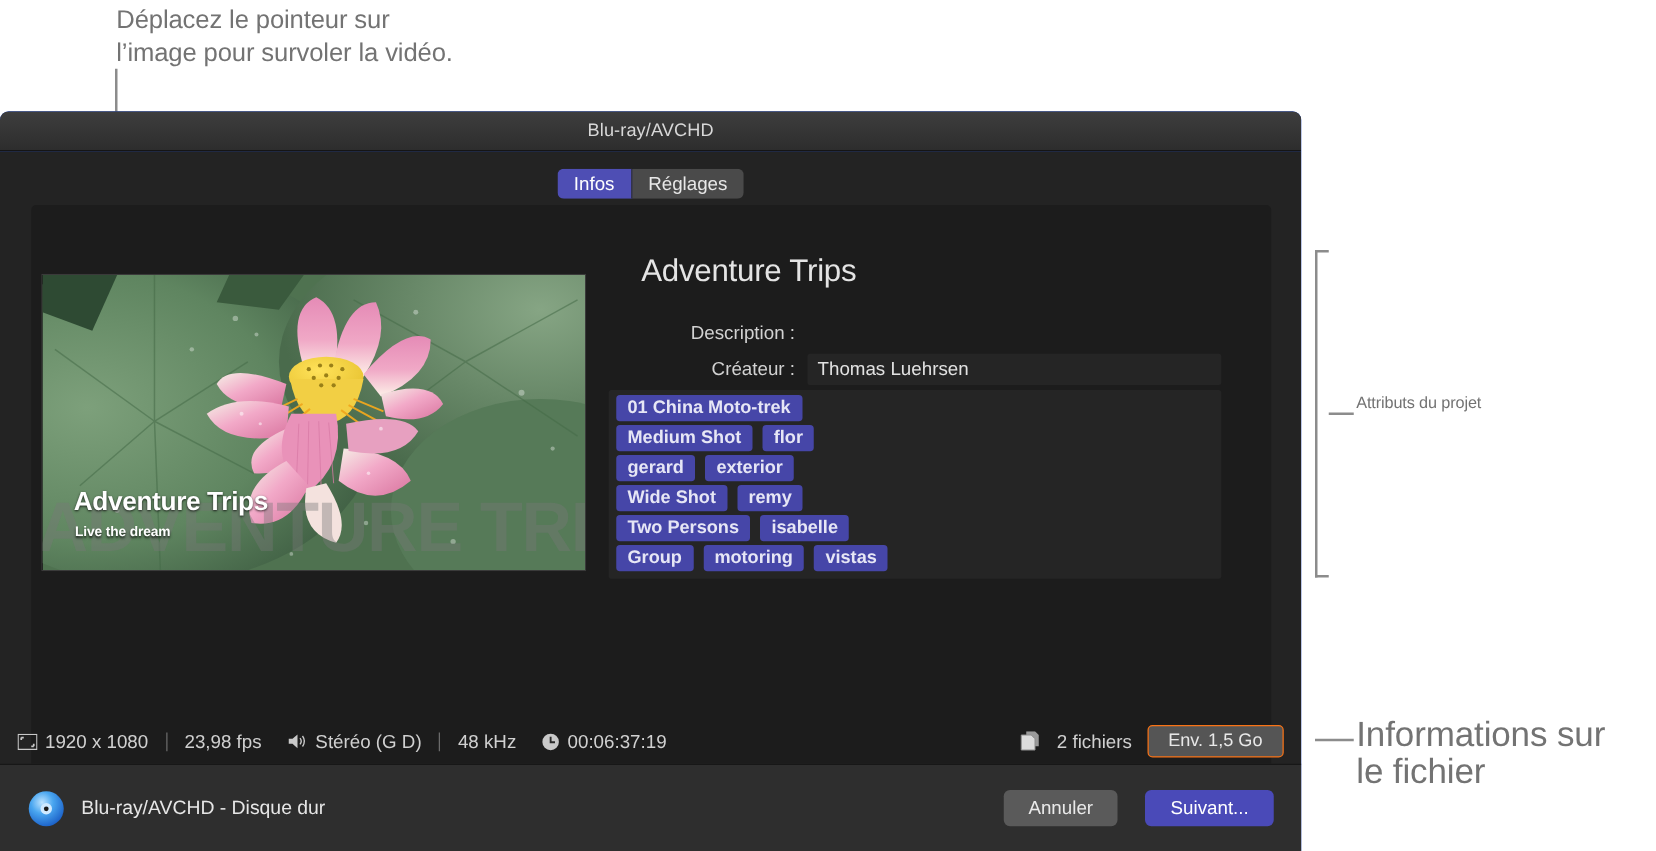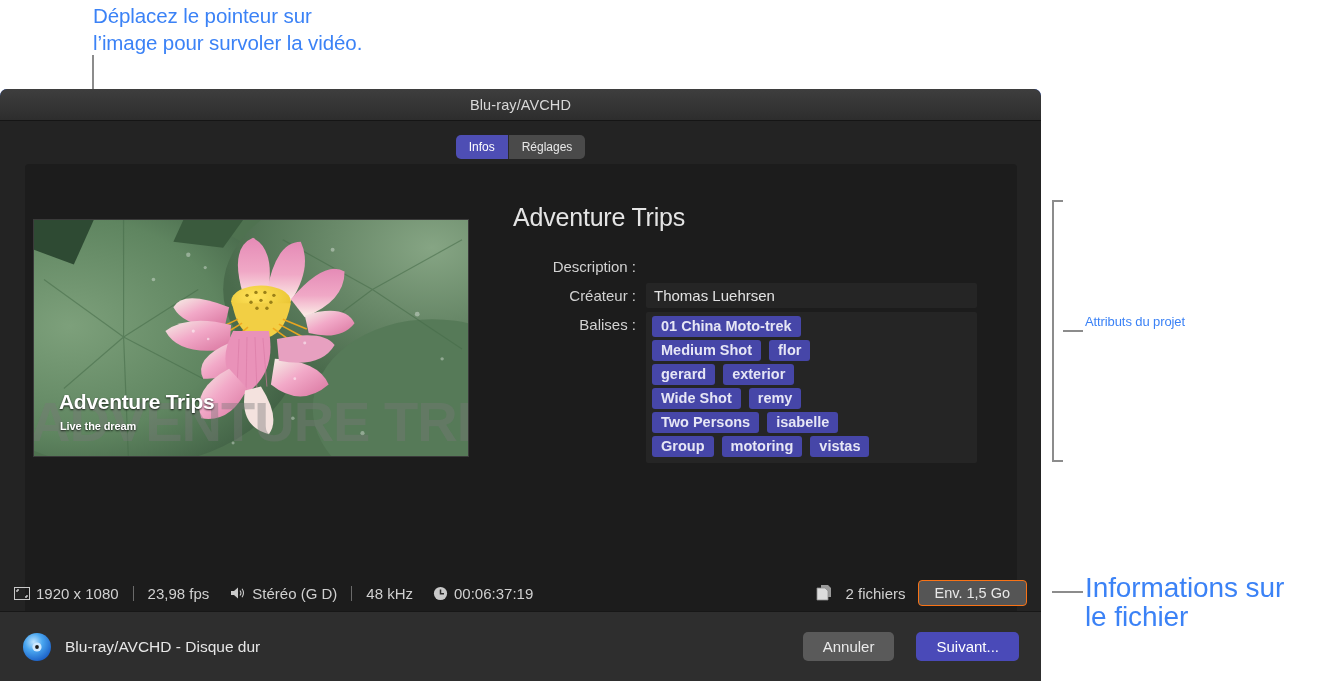--- a/index.html
+++ b/index.html
@@ -7,21 +7,21 @@
     width: 1325px; height: 681px;
     background: #ffffff;
     font-family: "Liberation Sans", sans-serif;
     overflow: hidden;
   }
   #root { position: relative; width: 1325px; height: 681px; background: #fff; }
 
   
   .callout-text {
     position: absolute;
-    color: #3b82f6;
+    color: #737373;
     font-size: 20.5px;
     line-height: 27px;
     white-space: pre;
     letter-spacing: -0.1px;
   }
   #callout-top { left: 93px; top: 2px; }
   #callout-right-attrs { left: 1085px; top: 308px; font-size: 13px; white-space: pre; }
   #callout-right-file { left: 1085px; top: 573px; font-size: 28px; line-height: 29px; }
 
   .leader-v {
@@ -78,21 +78,21 @@
     padding: 0;
   }
 
   
   #tabs-row { display: flex; justify-content: center; padding-top: 14px; }
   #segmented {
     display: flex;
     border-radius: 5px;
     overflow: hidden;
     height: 24px;
-    font-size: 12px;
+    font-size: 15px;
   }
   .seg {
     display: flex; align-items: center; justify-content: center;
     padding: 0 13px;
     color: #e8e8e8;
     background: #4a4a4a;
     border-right: 1px solid #2a2a2a;
   }
   .seg:last-child { border-right: none; }
   .seg.active { background: #4e4eb4; color: #ffffff; }
@@ -403,21 +403,20 @@
         <div class="field-row">
           <div class="field-label">Description :</div>
         </div>
 
         <div class="field-row">
           <div class="field-label">Créateur :</div>
           <div class="field-value">Thomas Luehrsen</div>
         </div>
 
         <div class="field-row tags">
-          <div class="field-label">Balises :</div>
           <div class="field-value">
             <div class="tag-rows" id="tag-rows">
                 <div class="tag-row">
                   <span class="chip">01 China Moto-trek</span>
                 </div>
                 <div class="tag-row">
                   <span class="chip">Medium Shot</span>
                   <span class="chip">flor</span>
                 </div>
                 <div class="tag-row">

